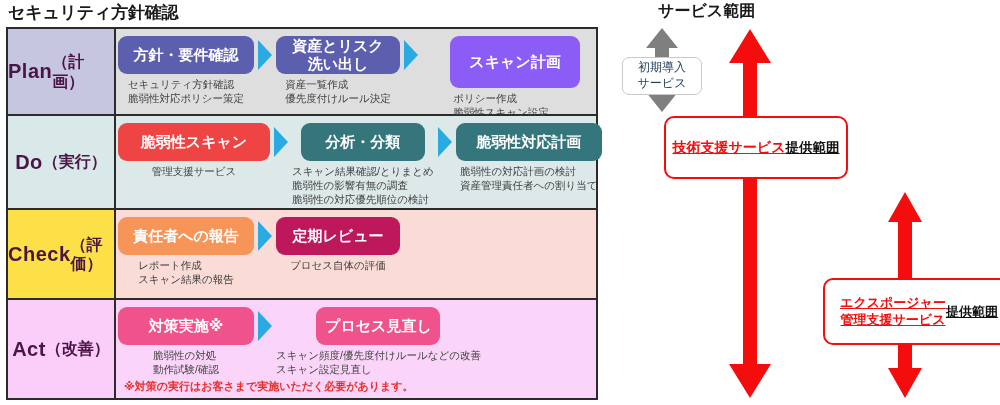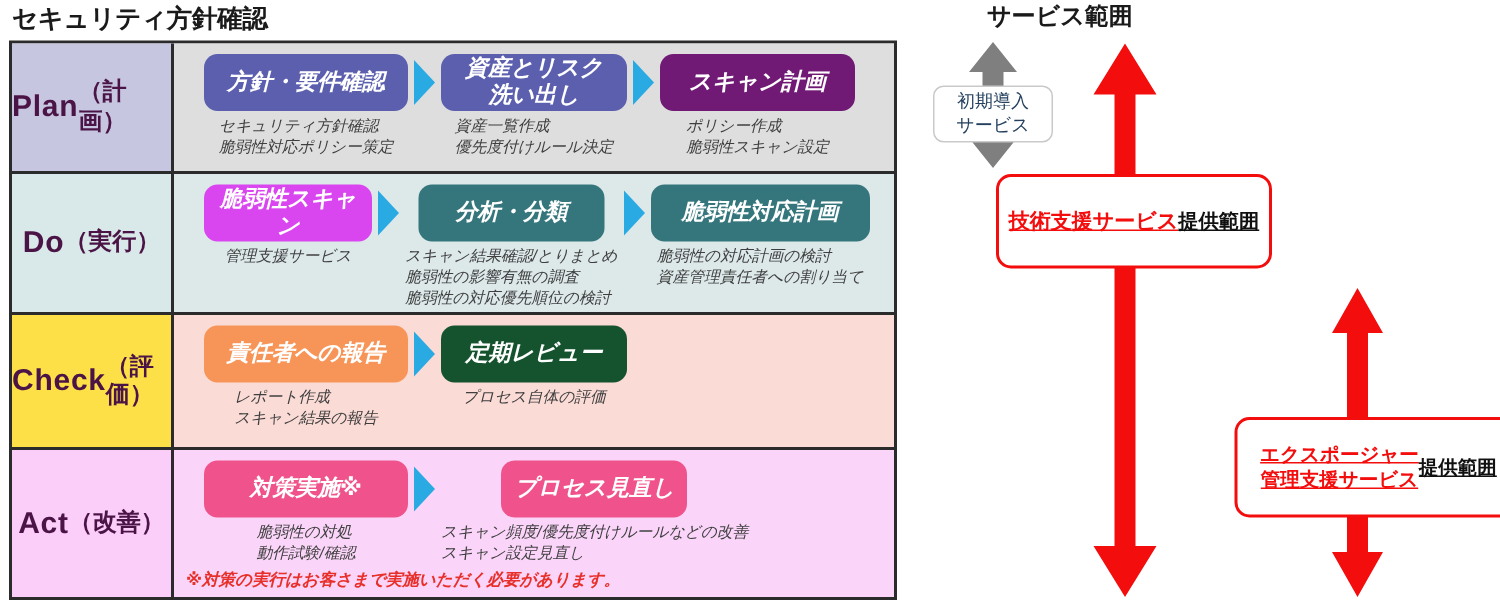--- a/index.html
+++ b/index.html
@@ -65,22 +65,21 @@
   .phase-ja {
     font-size: 16px;
     font-weight: bold;
     line-height: 1.2;
   }
 
   .steps-cell {
     flex: 1 1 auto;
     box-sizing: border-box;
     position: relative;
-    padding: 7px 6px 4px 20px;
-    font-style: italic;
+    padding: 7px 6px 4px 2px;
   }
   .steps-flow {
     display: flex;
     align-items: flex-start;
   }
   .step {
     display: flex;
     flex-direction: column;
     align-items: center;
     flex: 0 0 auto;
@@ -251,37 +250,37 @@
 洗い出し</div>
             <div class="step-desc">資産一覧作成
 優先度付けルール決定</div>
           </div>
           <div class="flow-arrow">
             <svg width="18" height="38" viewBox="0 0 18 38">
                 <polygon points="2,4 16,19 2,34" fill="#29aae3"></polygon>
               </svg>
           </div>
           <div class="step">
-            <div class="step-chip" style="background:#701a75;width:130px;height:38px;">スキャン計画</div>
+            <div class="step-chip" style="background:#8b5cf6;width:130px;height:52px;margin-left:28px;">スキャン計画</div>
             <div class="step-desc">ポリシー作成
 脆弱性スキャン設定</div>
           </div>
         </div>
       </div>
     </div>
 
     <div class="pdca-row" id="row-do" style="height:94px;">
       <div class="phase-cell">
         <div class="phase-en">Do</div>
         <div class="phase-ja">（実行）</div>
       </div>
       <div class="steps-cell">
         <div class="steps-flow">
           <div class="step">
-            <div class="step-chip" style="background:#d946ef;width:112px;height:38px;">脆弱性スキャン</div>
+            <div class="step-chip" style="background:#ef4444;width:152px;height:38px;">脆弱性スキャン</div>
             <div class="step-desc">管理支援サービス</div>
           </div>
           <div class="flow-arrow">
             <svg width="18" height="38" viewBox="0 0 18 38">
                 <polygon points="2,4 16,19 2,34" fill="#29aae3"></polygon>
               </svg>
           </div>
           <div class="step">
             <div class="step-chip" style="background:#35767d;width:124px;height:38px;">分析・分類</div>
             <div class="step-desc">スキャン結果確認/とりまとめ
@@ -313,21 +312,21 @@
             <div class="step-chip" style="background:#f79558;width:136px;height:38px;">責任者への報告</div>
             <div class="step-desc">レポート作成
 スキャン結果の報告</div>
           </div>
           <div class="flow-arrow">
             <svg width="18" height="38" viewBox="0 0 18 38">
                 <polygon points="2,4 16,19 2,34" fill="#29aae3"></polygon>
               </svg>
           </div>
           <div class="step">
-            <div class="step-chip" style="background:#14532d;width:124px;height:38px;">定期レビュー</div>
+            <div class="step-chip" style="background:#be185d;width:124px;height:38px;">定期レビュー</div>
             <div class="step-desc">プロセス自体の評価</div>
           </div>
         </div>
       </div>
     </div>
 
     <div class="pdca-row" id="row-act" style="height:98px;">
       <div class="phase-cell">
         <div class="phase-en">Act</div>
         <div class="phase-ja">（改善）</div>

